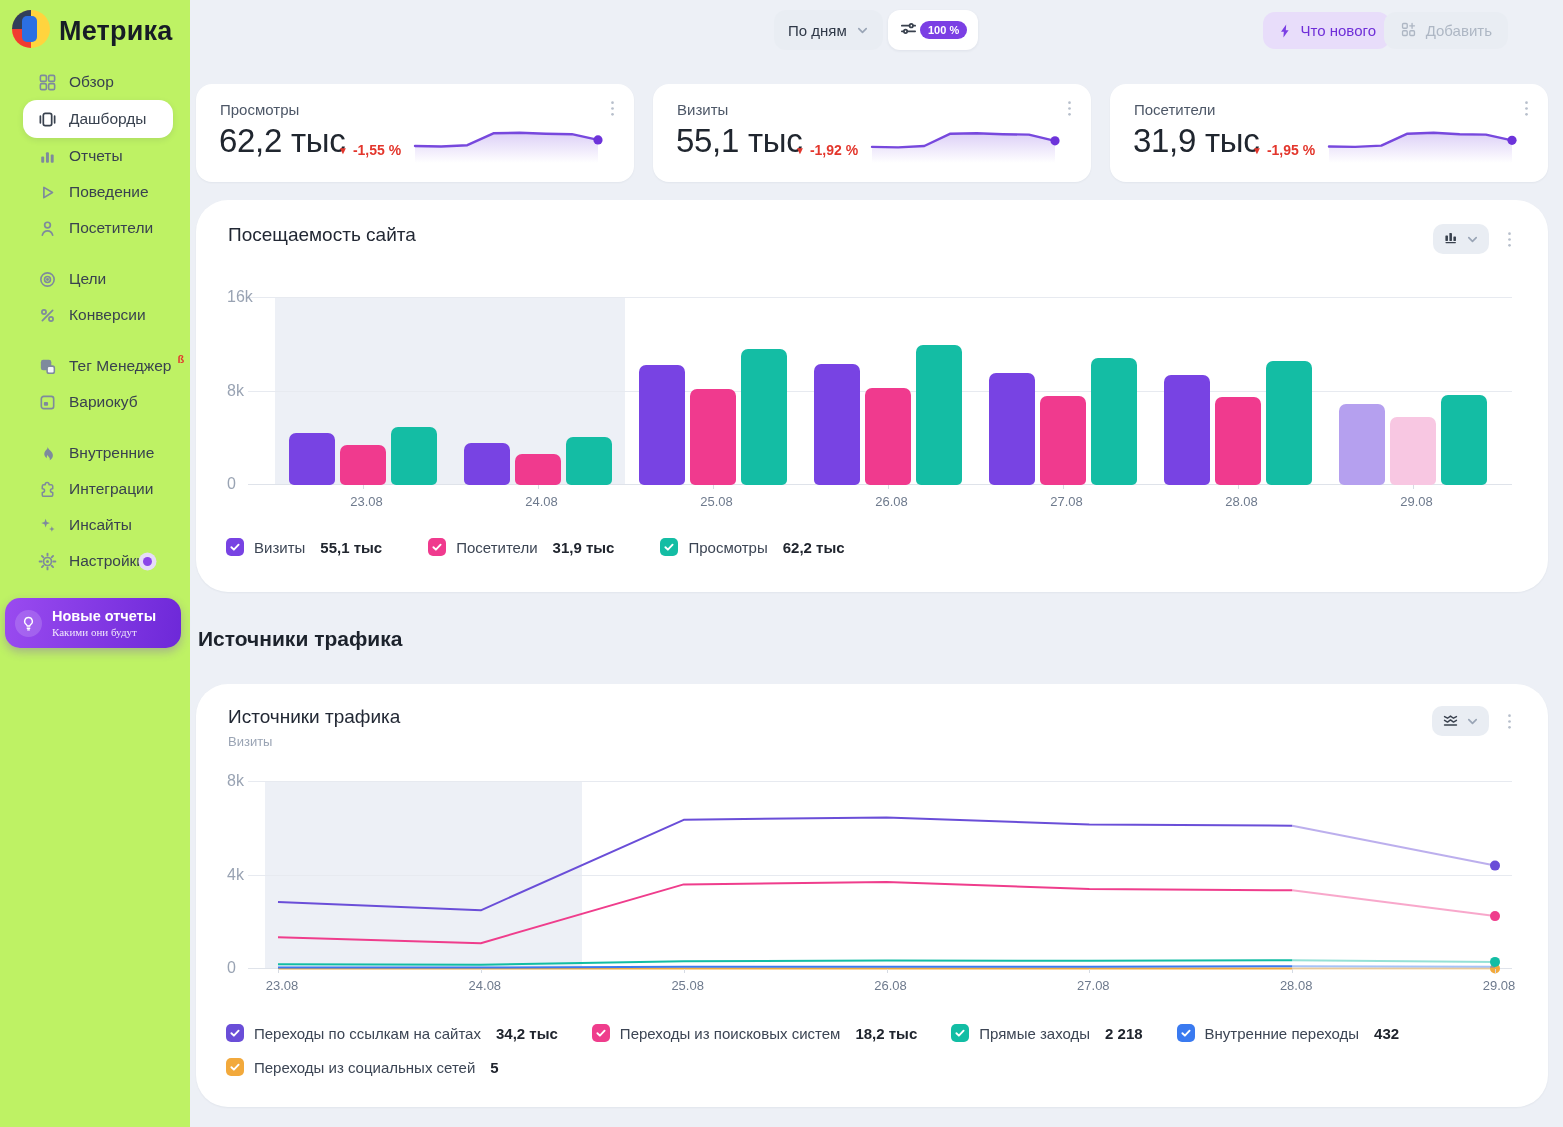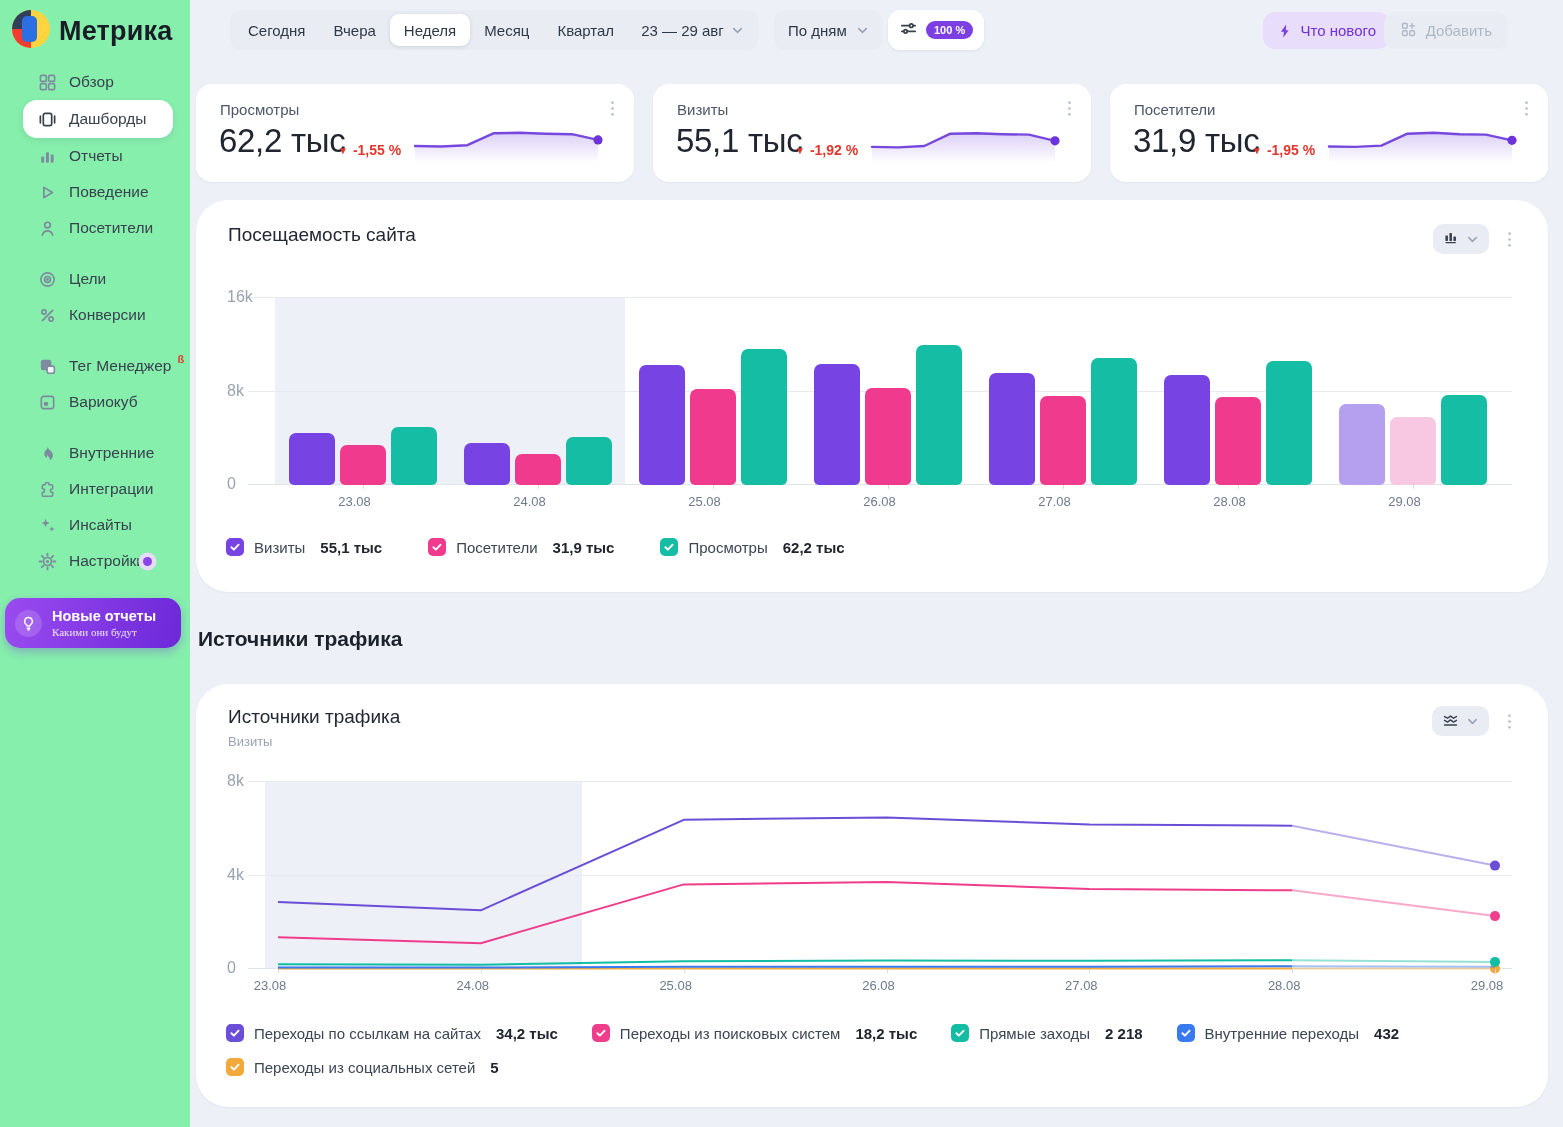--- a/index.html
+++ b/index.html
@@ -2,21 +2,21 @@
 <html><head>
 <meta charset="utf-8">
 <style>
   * { box-sizing:border-box; margin:0; padding:0; }
   html,body { width:1563px; height:1127px; }
   body {
     position:relative; background:#edf0f6; overflow:hidden;
     font-family:"Liberation Sans", sans-serif; color:#2a3140;
   }
   
-  .sidebar { position:absolute; left:0; top:0; width:190px; height:100%; background:#86efac; }
+  .sidebar { position:absolute; left:0; top:0; width:190px; height:100%; background:#bef264; }
   .logo { position:absolute; left:12px; top:10px; display:flex; align-items:center; gap:9px; }
   .logo-text { font-size:27px; font-weight:700; color:#171c26; letter-spacing:.2px; }
   #side-nav { position:absolute; top:64px; left:0; right:12px;padding-left:18px; }
   .nav-item { position:relative; margin:0 5px; height:36px; display:flex; align-items:center; gap:12px;
               padding-left:14px; border-radius:14px; cursor:pointer; }
   .nav-item.gap { margin-top:15px; }
   .nav-item.active { background:#fff; box-shadow:0 2px 6px rgba(33,44,74,.10); height:38px; }
   .nav-icon { width:20px; height:20px; color:#7e8a9d; display:flex; align-items:center; justify-content:center; flex:none; }
   .nav-item.active .nav-icon { color:#39424f; }
   .nav-label { font-size:15.5px; color:#39424f; white-space:nowrap; }
@@ -36,21 +36,21 @@
          display:flex; align-items:center; padding:0 4px; }
   .seg-tab { padding:0 14px; height:32px; display:flex; align-items:center; font-size:15px; color:#2f3847;
              border-radius:9px; cursor:pointer; white-space:nowrap; }
   .seg-tab.active { background:#fff; box-shadow:0 1px 4px rgba(35,46,74,.14); }
   .seg-date { display:flex; align-items:center; gap:7px; padding:0 11px 0 13px; font-size:15px; color:#2f3847;
               cursor:pointer; white-space:nowrap; }
   .chev { color:#9aa5b6; display:flex; }
   .gran { position:absolute; left:584px; top:10px; height:40px; background:#e9edf3; border-radius:12px;
           display:flex; align-items:center; gap:9px; padding:0 14px; font-size:15px; color:#2f3847; cursor:pointer; }
   .sample { position:absolute; left:698px; top:10px; height:40px; background:#fff; border-radius:12px;
-            display:flex; align-items:center; gap:8px; padding:0 11px; cursor:pointer;
+            display:flex; align-items:center; gap:2px; padding:0 11px; cursor:pointer;
             box-shadow:0 1px 3px rgba(35,46,74,.07); color:#39414e; }
   .sample-badge { background:#7b3fe4; color:#fff; font-size:11px; font-weight:700; padding:3px 8px;
                   border-radius:10px; white-space:nowrap; }
   .btn-new { position:absolute; right:173px; top:12px; height:37px; border:none; background:#e8ddfa; color:#6f2ed8;
              font-size:15px; font-weight:500; border-radius:12px; display:flex; align-items:center; gap:8px;
              padding:0 14px; cursor:pointer; font-family:inherit; }
   .btn-new .bolt { color:#7b3fe4; display:flex; }
   .btn-add { position:absolute; right:55px; top:12px; height:37px; border:none; background:#e9edf3; color:#aeb7c4;
              font-size:15px; border-radius:12px; display:flex; align-items:center; gap:9px; padding:0 16px;
              cursor:pointer; font-family:inherit; }
@@ -79,21 +79,21 @@
                padding:0 10px; cursor:pointer; color:#39414e; }
   .plot { position:absolute; left:52px; top:97px; width:1264px; height:188px; }
   .band { position:absolute; top:0; height:188px; background:#edf0f6; }
   .gridline { position:absolute; left:0; right:0; height:1px; background:#e7eaf0; }
   .gridline.zero { background:#dfe3ea; }
   .ylabel { position:absolute; left:-21px; font-size:16px; color:#99a3b3; transform:translateY(-50%); }
   .bar-group { position:absolute; bottom:0; height:188px; display:flex; align-items:flex-end;
                justify-content:center; gap:5px; width:175px; }
   .bar { width:46px; border-radius:7px 7px 5px 5px; }
   .tick { position:absolute; width:1px; height:4px; background:#d6dbe3; top:188px; }
-  .xlabels { position:absolute; left:44px; width:1264px; top:294px; height:16px; }
+  .xlabels { position:absolute; left:56px; width:1264px; top:294px; height:16px; }
   .xlabel { position:absolute; transform:translateX(-50%); font-size:13px; color:#6e7a8d; white-space:nowrap; }
   .legend { position:absolute; left:30px; display:flex; align-items:center; }
   #bar-legend { top:338px; gap:46px; }
   #sources-legend-1 { top:340px; gap:34px; }
   #sources-legend-2 { top:374px; gap:34px;text-align:center; }
   .lg { display:flex; align-items:center; gap:10px; cursor:pointer; white-space:nowrap; }
   .cb { width:18px; height:18px; border-radius:5px; display:flex; align-items:center; justify-content:center; flex:none; }
   .lg-name { font-size:15px; color:#3c4554; }
   .lg-val { font-size:15px; font-weight:700; color:#20252e; margin-left:5px; }
   .section-title { position:absolute; left:8px; top:627px; font-size:21px; font-weight:700; color:#1c222c; }
@@ -253,35 +253,20 @@
         </svg>
       </span>
     <div>
       <div class="promo-title">Новые отчеты</div>
       <div class="promo-sub">Какими они будут</div>
     </div>
   </div>
 </aside>
 
 <main class="main">
-  <div class="seg" id="period-tabs">
-      <div class="seg-tab">Сегодня</div>
-      <div class="seg-tab">Вчера</div>
-      <div class="seg-tab active">Неделя</div>
-      <div class="seg-tab">Месяц</div>
-      <div class="seg-tab">Квартал</div>
-      <div class="seg-date">
-        <span>23 — 29 авг</span>
-        <span class="chev">
-          <svg viewBox="0 0 14 14" width="13" height="13" fill="none" stroke="currentColor" stroke-width="1.8" stroke-linecap="round" stroke-linejoin="round">
-            <path d="M3 5l4 4 4-4"></path>
-          </svg>
-        </span>
-      </div>
-    </div>
   <div class="gran">
     <span>По дням</span>
     <span class="chev">
         <svg viewBox="0 0 14 14" width="13" height="13" fill="none" stroke="currentColor" stroke-width="1.8" stroke-linecap="round" stroke-linejoin="round">
           <path d="M3 5l4 4 4-4"></path>
         </svg>
       </span>
   </div>
   <div class="sample">
     <span><svg viewBox="0 0 20 20" width="19" height="19" fill="none" stroke="currentColor" stroke-width="1.8" stroke-linecap="round">

